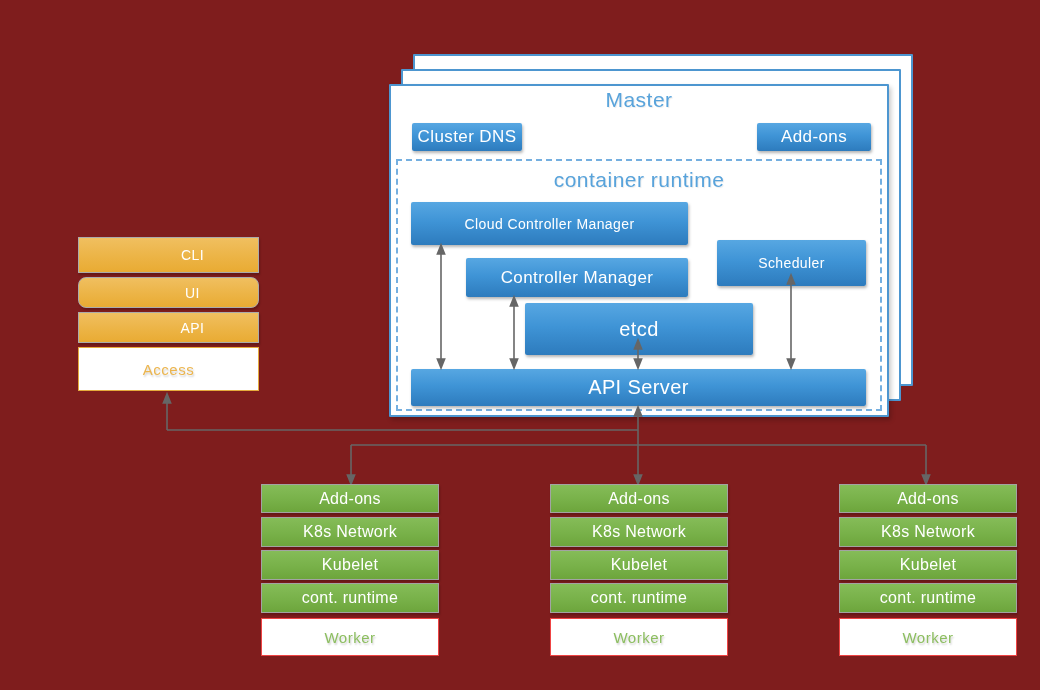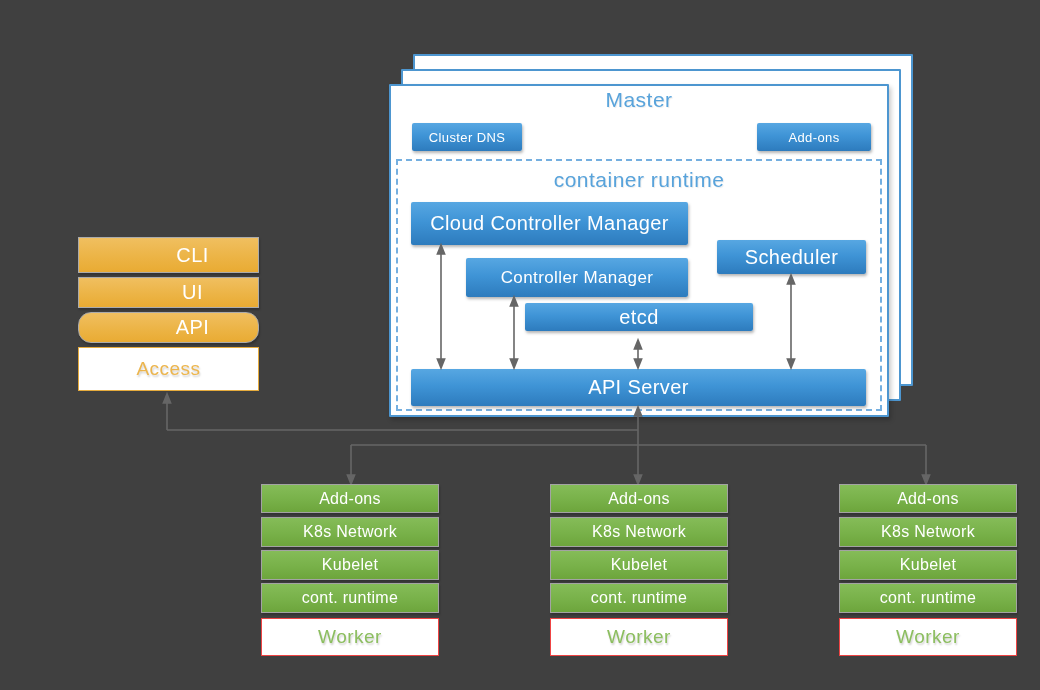--- a/index.html
+++ b/index.html
@@ -1,17 +1,17 @@
 <!DOCTYPE html>
 <html><head>
 <meta charset="utf-8">
 <style>
   html,body { margin:0; padding:0; background:#ffffff; }
   .canvas {
-    position:relative; width:1040px; height:690px; background:#404040;
+    position:relative; width:1040px; height:690px; background:#7f1d1d;
     font-family:"Liberation Sans", sans-serif; overflow:hidden;
   }
   .abs { position:absolute; box-sizing:border-box; }
 
   
   .master-frame {
     background:#ffffff; border:2px solid #4d96d0; border-radius:1px;
   }
   .master-frame.shadow { box-shadow:2px 3px 5px rgba(0,0,0,.22); }
 
@@ -23,22 +23,22 @@
     text-shadow:1px 1px 1px rgba(0,0,0,.08);
   }
 
   
   .blue-box {
     background:linear-gradient(180deg,#57a7e2 0%, #3f94d6 45%, #2d7bbd 100%);
     color:#ffffff; display:flex; align-items:center; justify-content:center;
     border-radius:2px; box-shadow:1px 2px 3px rgba(40,40,40,.35);
     letter-spacing:.4px;
   }
-  .fs13 { font-size:13px; } .fs16 { font-size:16px; } .fs17 { font-size:17px; }
-  .fs18 { font-size:20px; } .fs19 { font-size:19px; } .fs20 { font-size:20px; }
+  .fs13 { font-size:17px; } .fs16 { font-size:16px; } .fs17 { font-size:17px; }
+  .fs18 { font-size:14px; } .fs19 { font-size:15px; } .fs20 { font-size:20px; }
 
   
   .orange-box {
     background:linear-gradient(180deg,#f0bf60 0%, #ecb446 55%, #e9ab33 100%);
     border:1px solid #ababab; color:#ffffff;
     display:flex; align-items:center; justify-content:center;
     box-shadow:1px 2px 2px rgba(0,0,0,.22); letter-spacing:.4px;padding-left:48px;
   }
   .access-box {
     background:#ffffff; border:1px solid #e5ab3d; color:#ecb54d;
@@ -74,25 +74,25 @@
 
   <div class="abs blue-box fs13" style="left:412px; top:123px; width:110px; height:28px;">Cluster DNS</div>
 
   <div class="abs blue-box fs13" style="left:757px; top:123px; width:114px; height:28px;">Add-ons</div>
 
   <div class="abs dashed-box" style="left:396px; top:159px; width:486px; height:252px;"></div>
   <div class="abs heading" style="left:396px; top:167px; width:486px; height:26px;">container runtime</div>
 
   <div class="abs blue-box fs18" style="left:411px; top:202px; width:277px; height:43px;">Cloud Controller Manager</div>
 
-  <div class="abs blue-box fs18" style="left:717px; top:240px; width:149px; height:34px;">Scheduler</div>
+  <div class="abs blue-box fs18" style="left:717px; top:240px; width:149px; height:46px;">Scheduler</div>
 
   <div class="abs blue-box fs17" style="left:466px; top:258px; width:222px; height:39px;">Controller Manager</div>
 
-  <div class="abs blue-box fs20" style="left:525px; top:303px; width:228px; height:28px;">etcd</div>
+  <div class="abs blue-box fs20" style="left:525px; top:303px; width:228px; height:52px;">etcd</div>
 
   <div class="abs blue-box fs20" style="left:411px; top:369px; width:455px; height:37px;">API Server</div>
 
   <svg class="arrow-layer" width="1040" height="690" viewBox="0 0 1040 690">
     <g stroke="#666666" stroke-width="1.6" fill="#666666">
 
       <line x1="441" y1="253" x2="441" y2="361"></line>
       <polygon points="441,245 437.4,254 444.6,254"></polygon>
       <polygon points="441,368 437.4,359 444.6,359"></polygon>
 
@@ -119,22 +119,22 @@
       <line x1="351" y1="445" x2="926" y2="445"></line>
       <line x1="351" y1="445" x2="351" y2="477"></line>
       <polygon points="351,484 347.4,475 354.6,475"></polygon>
       <line x1="926" y1="445" x2="926" y2="477"></line>
       <polygon points="926,484 922.4,475 929.6,475"></polygon>
     </g>
   </svg>
 
   <div class="abs" style="left:78px; top:237px; width:181px; height:154px;">
     <div class="abs orange-box fs18" style="left:0; top:0; width:181px; height:36px;">CLI</div>
-    <div class="abs orange-box fs18" style="left:0; top:40px; width:181px; height:31px;">UI</div>
-    <div class="abs orange-box fs18" style="left:0; top:75px; width:181px; height:31px;border-radius:13px;">API</div>
+    <div class="abs orange-box fs18" style="left:0; top:40px; width:181px; height:31px;border-radius:8px;">UI</div>
+    <div class="abs orange-box fs18" style="left:0; top:75px; width:181px; height:31px;">API</div>
     <div class="abs access-box fs19" style="left:0; top:110px; width:181px; height:44px;">Access</div>
   </div>
 
   <div class="abs" style="left:261px; top:484px; width:178px; height:172px;">
     <div class="abs green-box fs16" style="left:0; top:0;     width:178px; height:29px;">Add-ons</div>
     <div class="abs green-box fs16" style="left:0; top:33px;  width:178px; height:30px;">K8s Network</div>
     <div class="abs green-box fs16" style="left:0; top:66px;  width:178px; height:30px;">Kubelet</div>
     <div class="abs green-box fs16" style="left:0; top:99px;  width:178px; height:30px;">cont. runtime</div>
     <div class="abs worker-box fs19" style="left:0; top:134px; width:178px; height:38px;">Worker</div>
   </div>

